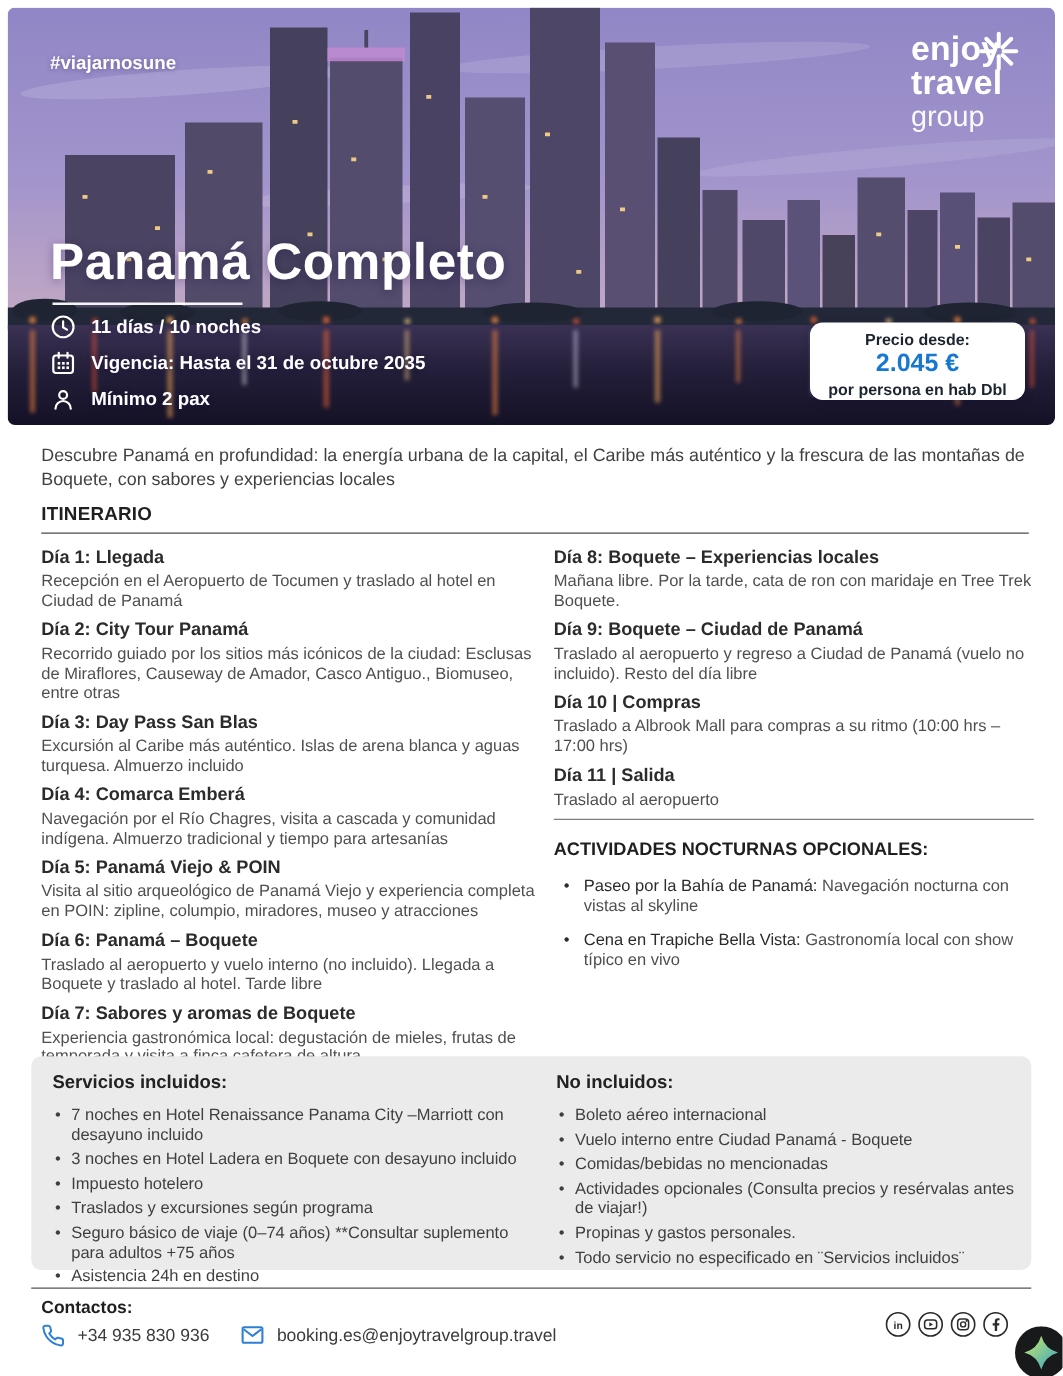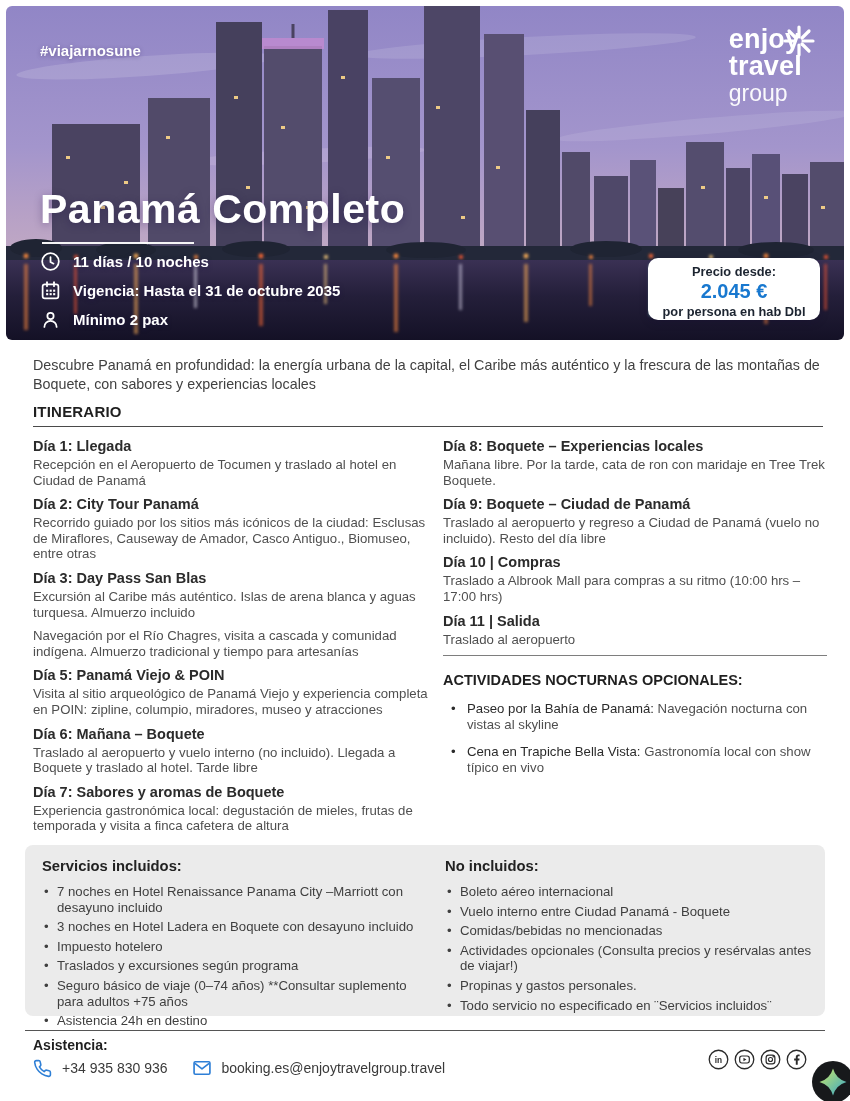--- a/index.html
+++ b/index.html
@@ -263,28 +263,29 @@
     </div>
     <div class="day">
       <h3 class="day-title">Día 2: City Tour Panamá</h3>
       <p class="day-desc">Recorrido guiado por los sitios más icónicos de la ciudad: Esclusas de Miraflores, Causeway de Amador, Casco Antiguo., Biomuseo, entre otras</p>
     </div>
     <div class="day">
       <h3 class="day-title">Día 3: Day Pass San Blas</h3>
       <p class="day-desc">Excursión al Caribe más auténtico. Islas de arena blanca y aguas turquesa. Almuerzo incluido</p>
     </div>
     <div class="day">
+      <h3 class="day-title">Día 4: Comarca Emberá</h3>
       <p class="day-desc">Navegación por el Río Chagres, visita a cascada y comunidad indígena. Almuerzo tradicional y tiempo para artesanías</p>
     </div>
     <div class="day">
       <h3 class="day-title">Día 5: Panamá Viejo &amp; POIN</h3>
       <p class="day-desc">Visita al sitio arqueológico de Panamá Viejo y experiencia completa en POIN: zipline, columpio, miradores, museo y atracciones</p>
     </div>
     <div class="day">
-      <h3 class="day-title">Día 6: Mañana – Boquete</h3>
+      <h3 class="day-title">Día 6: Panamá – Boquete</h3>
       <p class="day-desc">Traslado al aeropuerto y vuelo interno (no incluido). Llegada a Boquete y traslado al hotel. Tarde libre</p>
     </div>
     <div class="day">
       <h3 class="day-title">Día 7: Sabores y aromas de Boquete</h3>
       <p class="day-desc">Experiencia gastronómica local: degustación de mieles, frutas de temporada y visita a finca cafetera de altura</p>
     </div>
   </div>
 
   <div class="col-right">
     <div class="day">
@@ -331,21 +332,21 @@
         <li>Vuelo interno entre Ciudad Panamá - Boquete</li>
         <li>Comidas/bebidas no mencionadas</li>
         <li>Actividades opcionales (Consulta precios y resérvalas antes de viajar!)</li>
         <li>Propinas y gastos personales.</li>
         <li>Todo servicio no especificado en ¨Servicios incluidos¨</li>
       </ul>
     </div>
   </div>
 
   <div class="footer-rule"></div>
-  <h3 class="contacts-head">Asistencia:</h3>
+  <h3 class="contacts-head">Contactos:</h3>
 
   <div class="contact-row">
     <svg width="19" height="19" viewBox="0 0 24 24">
       <path d="M22 16.92v3a2 2 0 0 1-2.18 2 19.79 19.79 0 0 1-8.63-3.07 19.5 19.5 0 0 1-6-6 19.79 19.79 0 0 1-3.07-8.67A2 2 0 0 1 4.11 2h3a2 2 0 0 1 2 1.72 12.84 12.84 0 0 0 .7 2.81 2 2 0 0 1-.45 2.11L8.09 9.91a16 16 0 0 0 6 6l1.27-1.27a2 2 0 0 1 2.11-.45 12.84 12.84 0 0 0 2.81.7A2 2 0 0 1 22 16.92z" fill="none" stroke="#2e7fd6" stroke-width="2" stroke-linejoin="round"></path>
     </svg>
     <span class="ctxt">+34 935 830 936</span>
     <svg class="mailgap" width="20" height="20" viewBox="0 0 24 24">
       <rect x="2.5" y="4.5" width="19" height="15" rx="1.5" fill="none" stroke="#2e7fd6" stroke-width="2"></rect>
       <polyline points="3.5,6.5 12,13 20.5,6.5" fill="none" stroke="#2e7fd6" stroke-width="2" stroke-linejoin="round"></polyline>
     </svg>

